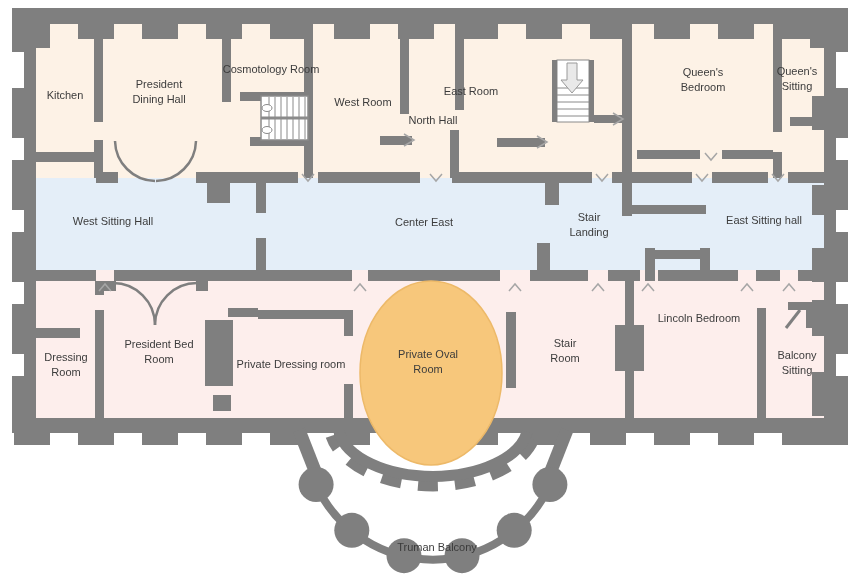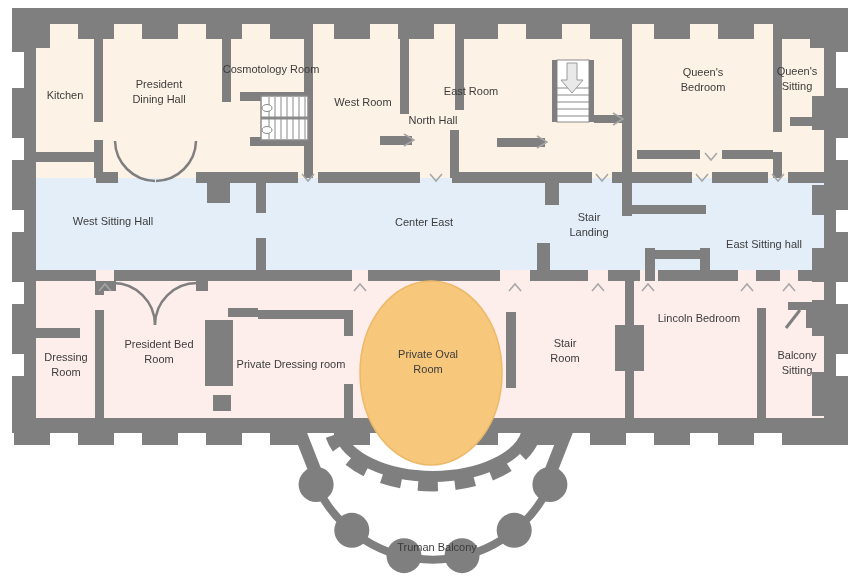--- a/index.html
+++ b/index.html
@@ -234,21 +234,21 @@
 <div class="label" style="left:433px;top:120px">North Hall</div>
 <div class="label" style="left:471px;top:91px">East Room</div>
 <div class="label" style="left:703px;top:80px">Queen's
 Bedroom</div>
 <div class="label" style="left:797px;top:79px">Queen's
 Sitting</div>
 <div class="label" style="left:113px;top:221px">West Sitting Hall</div>
 <div class="label" style="left:424px;top:222px">Center East</div>
 <div class="label" style="left:589px;top:225px">Stair
 Landing</div>
-<div class="label" style="left:764px;top:244px">East Sitting hall</div>
+<div class="label" style="left:764px;top:220px">East Sitting hall</div>
 <div class="label" style="left:66px;top:365px">Dressing
 Room</div>
 <div class="label" style="left:159px;top:352px">President Bed
 Room</div>
 <div class="label" style="left:291px;top:364px">Private Dressing room</div>
 <div class="label" style="left:428px;top:362px">Private Oval
 Room</div>
 <div class="label" style="left:565px;top:351px">Stair
 Room</div>
 <div class="label" style="left:699px;top:318px">Lincoln Bedroom</div>

